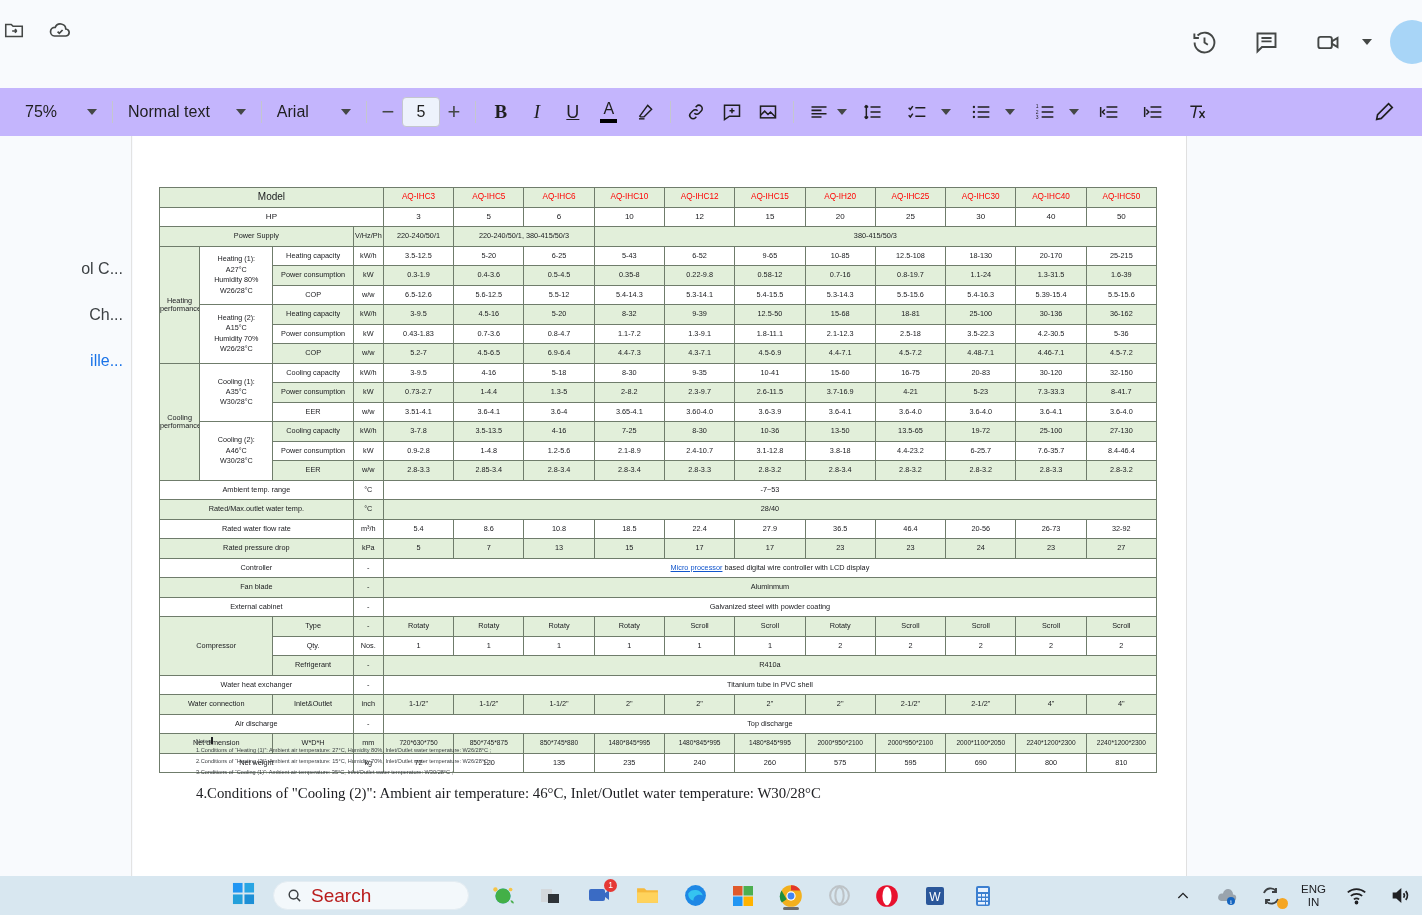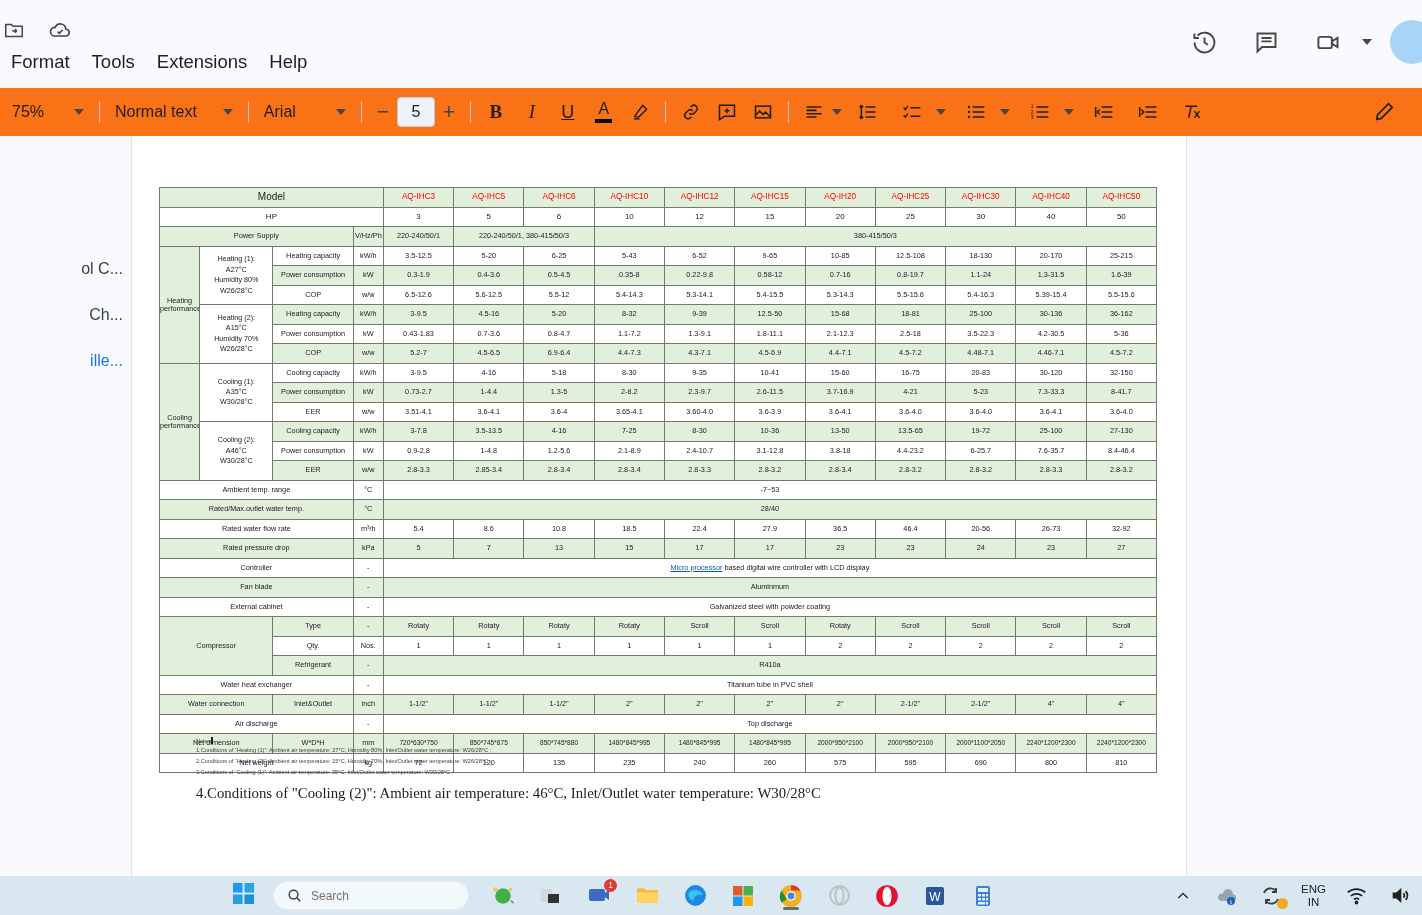--- a/index.html
+++ b/index.html
@@ -33,35 +33,35 @@
   .caret-sm { width:0;height:0;border-left:5px solid transparent;border-right:5px solid transparent;border-top:6px solid #444746; margin-left:-6px;}
   .avatar {
     width:44px;height:44px;border-radius:50%;
     background:#a8d5f7;
     margin-right:-22px;
   }
 
   
   .toolbar {
     position:absolute; left:0; top:88px; width:1422px; height:48px;
-    background:#f97316;
+    background:#c4b5fd;
     display:flex; align-items:center;
-    padding-left:4px;
+    padding-left:17px;
   }
   .tb-btn {
     height:32px; min-width:32px; border-radius:4px;
     display:flex; align-items:center; justify-content:center;
     color:#1f1f1f; cursor:pointer; margin:0 2px;
   }
   .tb-sep { width:1px; height:22px; background:#c4c7ce; margin:0 7px; }
   .tb-label { font-size:16px; color:#1f1f1f; }
   .caret { width:0;height:0;border-left:5px solid transparent;border-right:5px solid transparent;border-top:6px solid #444746; }
   .zoom-box { display:flex; align-items:center; gap:30px; padding:0 8px; height:32px; border-radius:4px; cursor:pointer; }
   .style-box { display:flex; align-items:center; gap:26px; padding:0 8px; height:32px; border-radius:4px; cursor:pointer; }
-  .font-box { display:flex; align-items:center; gap:40px; padding:0 8px; height:32px; border-radius:4px; cursor:pointer; }
+  .font-box { display:flex; align-items:center; gap:32px; padding:0 8px; height:32px; border-radius:4px; cursor:pointer; }
   .fsize {
     width:38px;height:30px;border:1px solid #c4c7ce;border-radius:4px;background:#edf2fc;
     text-align:center;font-size:16px;color:#1f1f1f;font-family:"Liberation Sans",sans-serif;
   }
   .pm { font-size:22px; color:#444746; width:28px; text-align:center; cursor:pointer;}
   .bold-b { font-weight:bold; font-size:19px; font-family:"Liberation Serif",serif;}
   .ital-i { font-style:italic; font-size:19px; font-family:"Liberation Serif",serif;}
   .und-u { text-decoration:underline; font-size:18px; }
   .textcolor { display:flex; flex-direction:column; align-items:center; line-height:1; }
   .textcolor .a { font-size:16px; }
@@ -125,21 +125,21 @@
   
   .taskbar {
     position:absolute; left:0; bottom:0; width:1422px; height:39px;
     background:#d8e7f0;
     display:flex; align-items:center;
   }
   .tb-start { margin-left:232px; }
   .searchpill {
     margin-left:18px; width:196px;height:29px;border-radius:15px;background:#f3f8fb;
     display:flex; align-items:center; gap:9px; padding-left:13px;
-    font-size:12px; color:#737373; border:1px solid #e3ecf2;
+    font-size:19px; color:#b91c1c; border:1px solid #e3ecf2;
   }
   .tk-icons { display:flex; align-items:center; gap:20px; margin-left:20px; }
   .tk { width:28px;height:28px;display:flex;align-items:center;justify-content:center;position:relative;}
   .badge {
     position:absolute; top:-3px; right:-4px; width:13px;height:13px;border-radius:50%;
     background:#e53935; color:#fff; font-size:8.5px; display:flex;align-items:center;justify-content:center;
   }
   .tray { position:absolute; right:8px; display:flex; align-items:center; gap:16px; }
   .lang { font-size:11.5px; color:#202124; text-align:center; line-height:1.05; }
   .underline-active { position:absolute; bottom:0px; left:50%; transform:translateX(-50%); width:16px;height:3px;border-radius:2px; background:#6b6b6b; }
@@ -157,26 +157,20 @@
       </svg>
     </div>
     <div class="ic">
       <svg width="24" height="24" viewBox="0 0 24 24" fill="none" stroke="#444746" stroke-width="1.7">
         <path d="M6.5 18h11a3.5 3.5 0 0 0 .3-7A5.5 5.5 0 0 0 7.2 9.4 4.3 4.3 0 0 0 6.5 18z"></path>
         <path d="M9.6 13.6l1.7 1.7 3.3-3.3"></path>
       </svg>
     </div>
   </div>
 
-  <div class="menubar">
-    <div class="menu-item">Format</div>
-    <div class="menu-item">Tools</div>
-    <div class="menu-item">Extensions</div>
-    <div class="menu-item">Help</div>
-  </div>
 
   <div class="topright">
     <div class="tr-ic">
       <svg width="27" height="27" viewBox="0 0 24 24" fill="none" stroke="#444746" stroke-width="1.7">
         <path d="M3.2 12a8.8 8.8 0 1 0 2.6-6.2"></path>
           <path d="M3 4v4h4"></path>
           <path d="M12 7.5V12l3 2"></path>
       </svg>
     </div>
     <div class="tr-ic">

